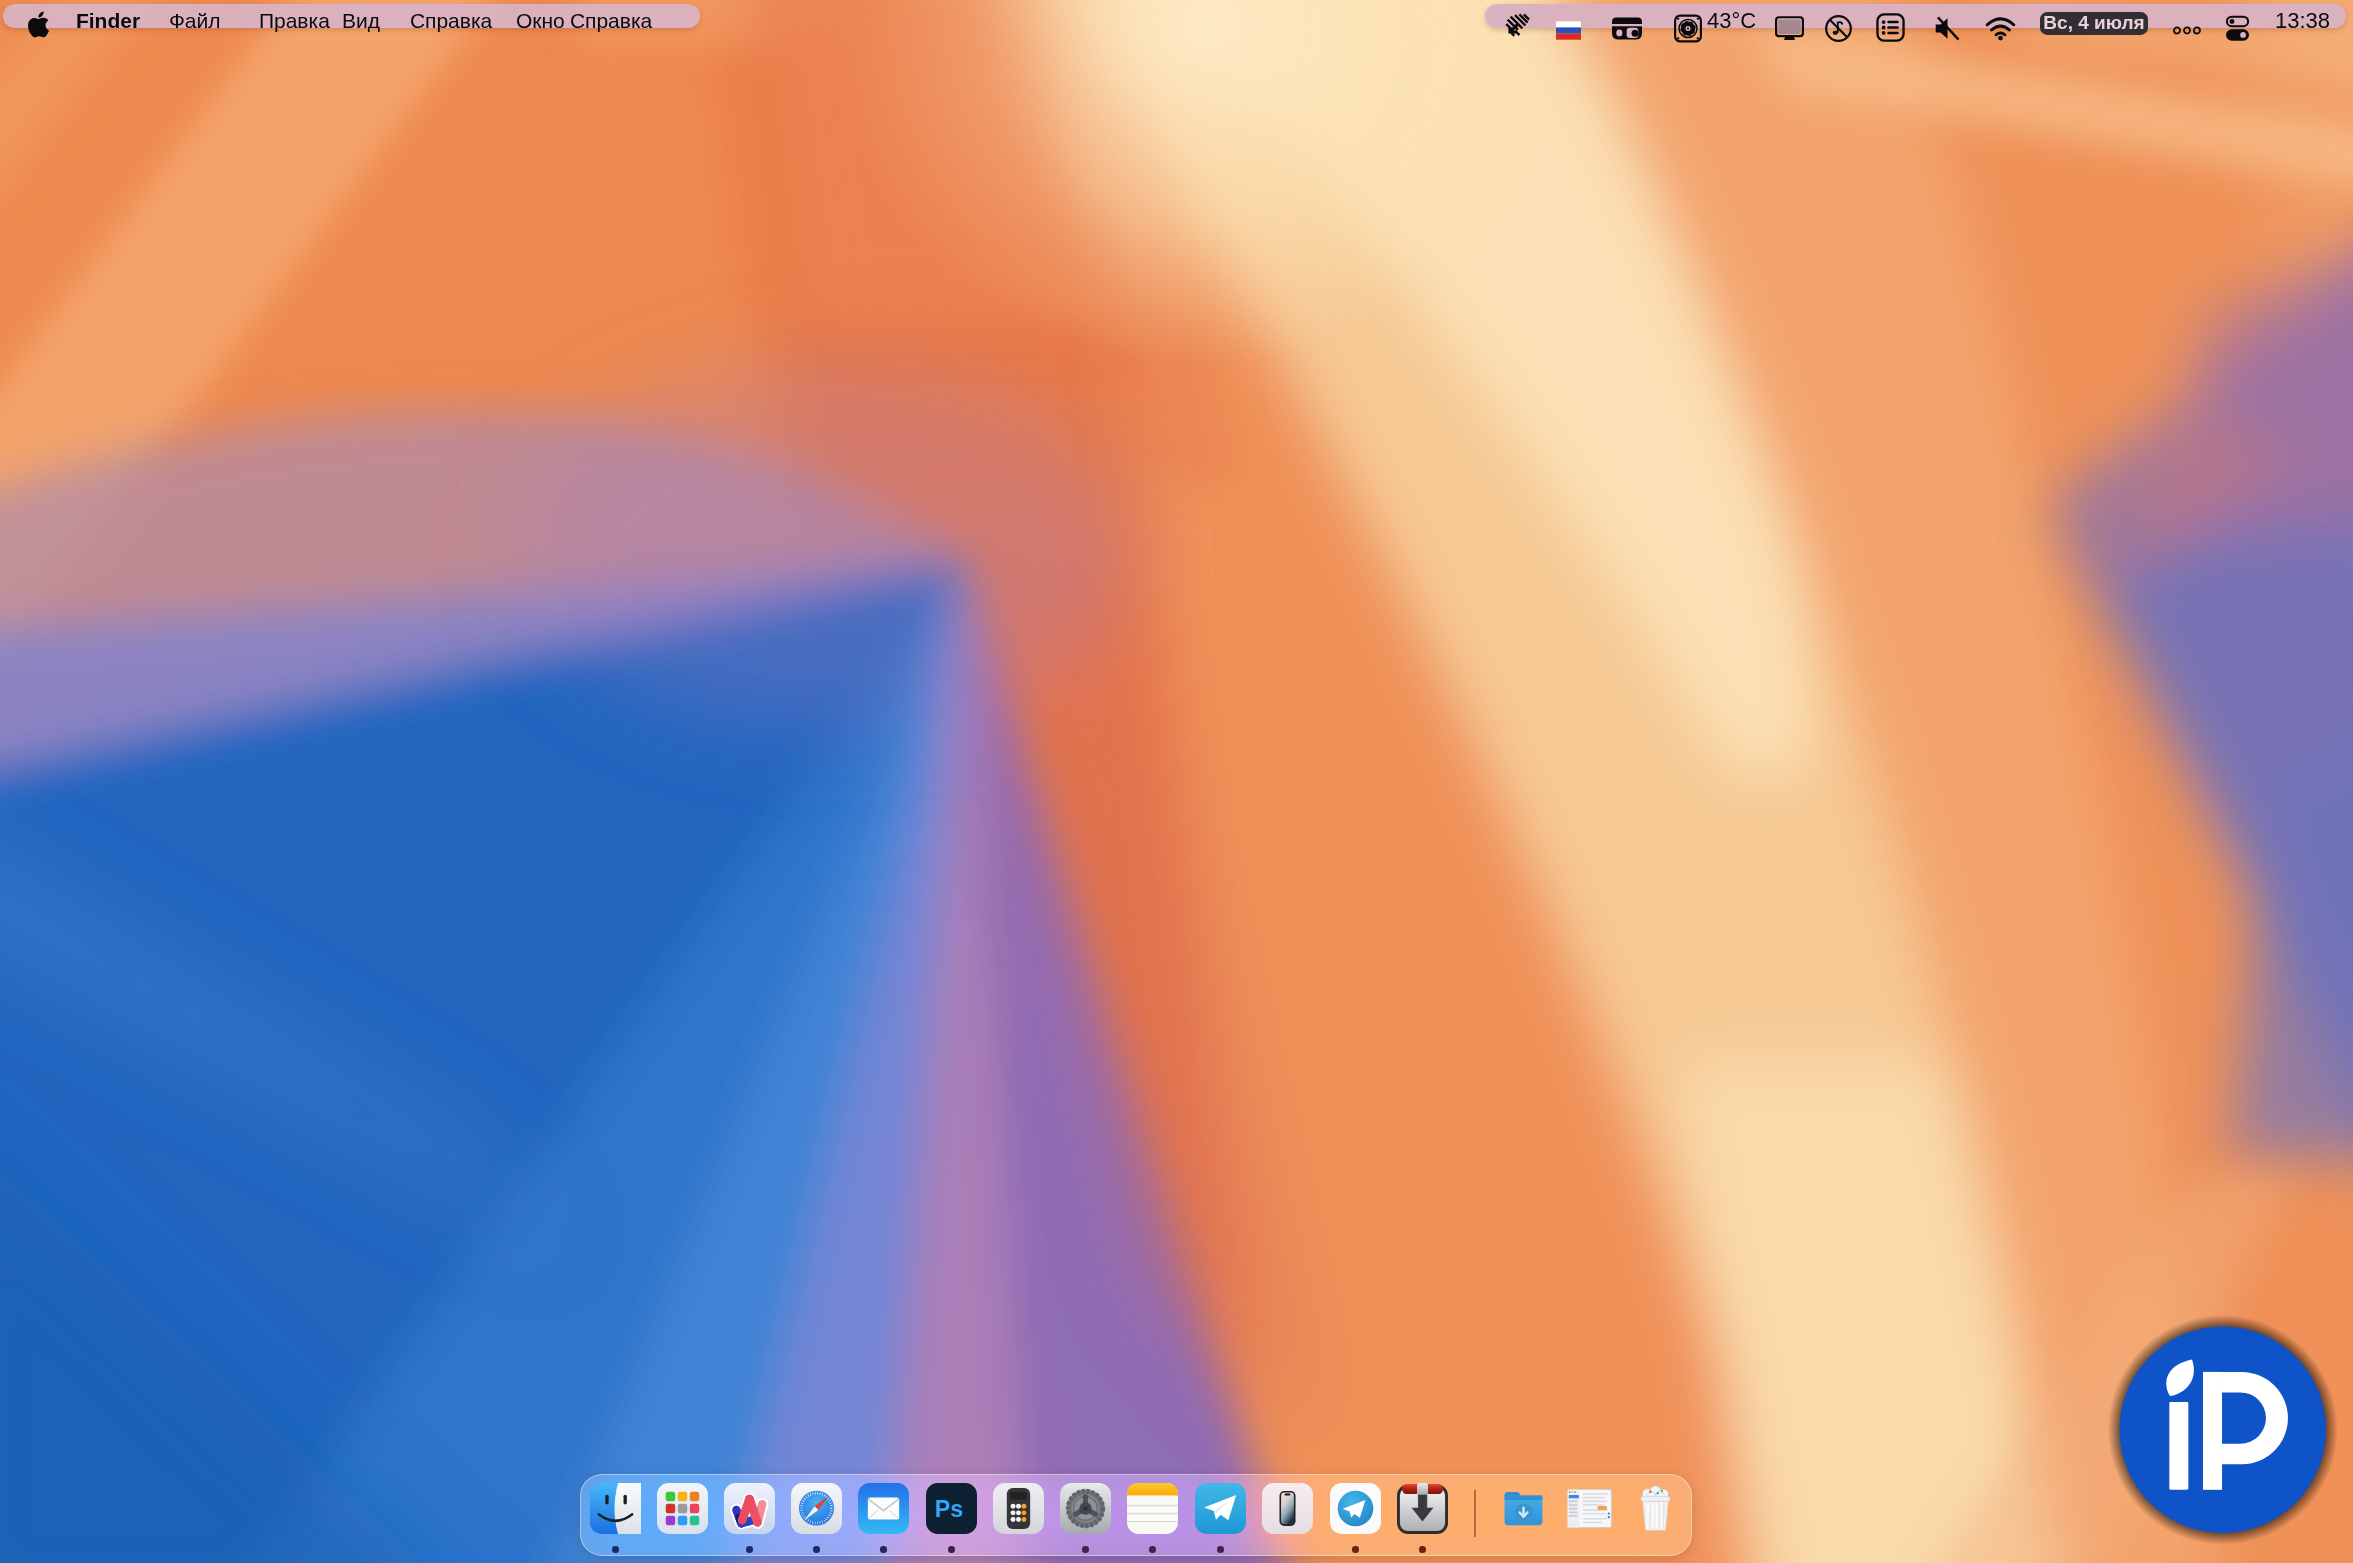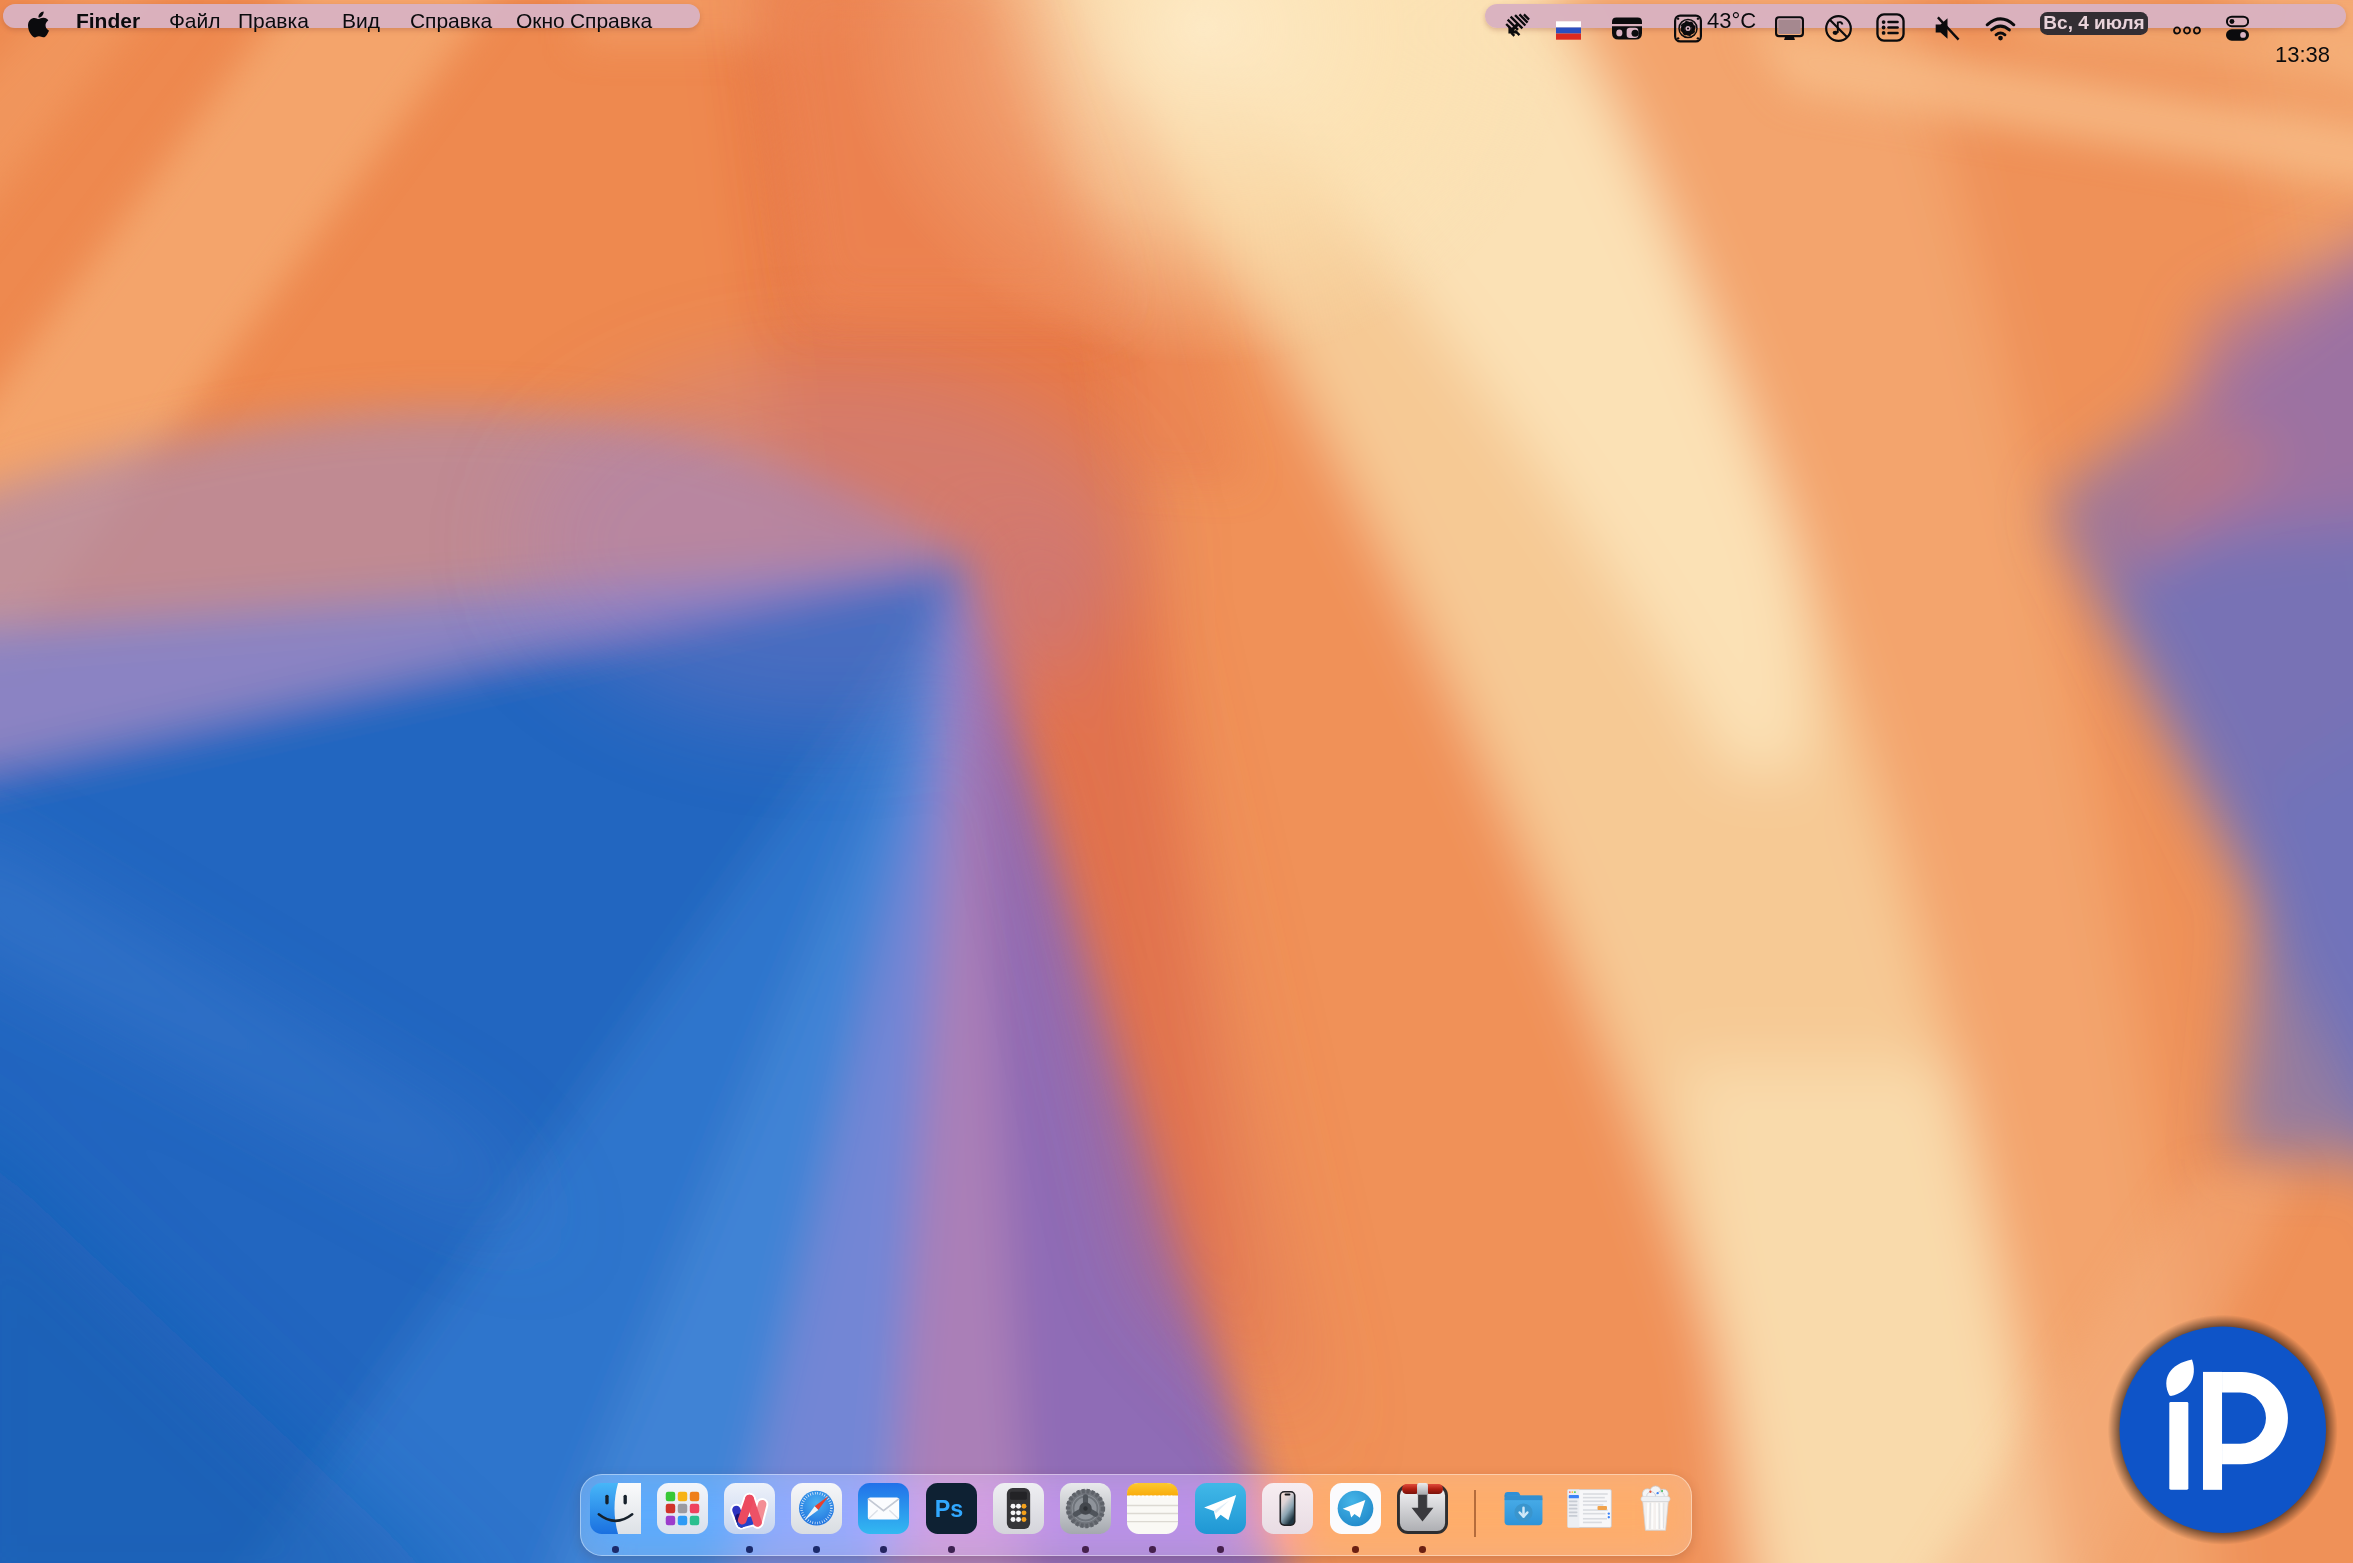--- a/index.html
+++ b/index.html
@@ -89,21 +89,21 @@
   <polygon points="1040,-40 1360,-40 1520,430 1100,430" fill="#ec8452" opacity="0.55"></polygon>
  </g>
 </svg>
 
 <div class="pill" id="pillL">
   <svg class="mi" style="left:25px;top:3.7px" width="21" height="25" viewBox="0 0 814 1000">
     <path fill="#0b0b0d" d="M788.1 340.9c-5.8 4.5-108.2 62.2-108.2 190.5 0 148.4 130.3 200.9 134.2 202.2-.6 3.2-20.7 71.9-68.7 141.9-42.8 61.6-87.5 123.1-155.5 123.1s-85.5-39.5-164-39.5c-76.5 0-103.7 40.8-165.9 40.8s-105.6-57-155.5-127C46.7 790.7 0 663 0 541.8c0-194.4 126.4-297.5 250.8-297.5 66.1 0 121.2 43.4 162.7 43.4 39.5 0 101.1-46 176.3-46 28.5 0 130.9 2.6 198.3 99.2zm-234-181.5c31.1-36.9 53.1-88.1 53.1-139.3 0-7.1-.6-14.3-1.9-20.1-50.6 1.9-110.8 33.7-147.1 75.8-28.5 32.4-55.1 83.6-55.1 135.5 0 7.8 1.3 15.6 1.9 18.1 3.2.6 8.4 1.3 13.6 1.3 45.4 0 102.5-30.4 135.5-71.3z"></path>
   </svg>
   <span class="mi" style="left:73px;font-weight:bold;">Finder</span>
   <span class="mi" style="left:166px;">Файл</span>
-  <span class="mi" style="left:235px;">Правка</span>
+  <span class="mi" style="left:256px;">Правка</span>
   <span class="mi" style="left:339px;">Вид</span>
   <span class="mi" style="left:407px;">Справка</span>
   <span class="mi" style="left:513px;">Окно</span>
   <span class="mi" style="left:567px;text-align:center;">Справка</span>
 </div>
 
 <div class="pill" id="pillR">
   <svg class="mi" style="left:19px;top:5.1px" width="28" height="26.4" viewBox="0 0 38 36">
     <g stroke="#0b0b0d" stroke-width="3.2" stroke-linecap="butt">
       <line x1="9" y1="6" x2="25" y2="22"></line>
@@ -185,21 +185,21 @@
     <circle cx="5.5" cy="10" r="4.1" fill="none" stroke="#0b0b0d" stroke-width="2.4"></circle>
     <circle cx="19" cy="10" r="4.1" fill="none" stroke="#0b0b0d" stroke-width="2.4"></circle>
     <circle cx="32.5" cy="10" r="4.1" fill="none" stroke="#0b0b0d" stroke-width="2.4"></circle>
   </svg>
   <svg class="mi" style="left:741px;top:7.3px" width="23" height="28" viewBox="0 0 31 38">
     <rect x="1.3" y="3" width="28.5" height="13" rx="6.5" fill="none" stroke="#0b0b0d" stroke-width="2.7"></rect>
     <circle cx="8" cy="9.5" r="3.3" fill="#0b0b0d"></circle>
     <rect x="0" y="20" width="31" height="15.5" rx="7.75" fill="#0b0b0d"></rect>
     <circle cx="23" cy="27.7" r="3.9" fill="#d9b2c2"></circle>
   </svg>
-  <span class="mi" style="left:790px;font-size:22px;margin-top:34px;">13:38</span>
+  <span class="mi" style="left:790px;font-size:22px;">13:38</span>
 </div>
 
 <div id="dock"></div>
 
 <svg class="di" style="left:590px" viewBox="0 0 70 70">
   <defs>
     <linearGradient id="fBlue" x1="0" y1="0" x2="0" y2="1">
         <stop offset="0" stop-color="#47b6f8"></stop>
         <stop offset="1" stop-color="#1a70e0"></stop>
       </linearGradient>

